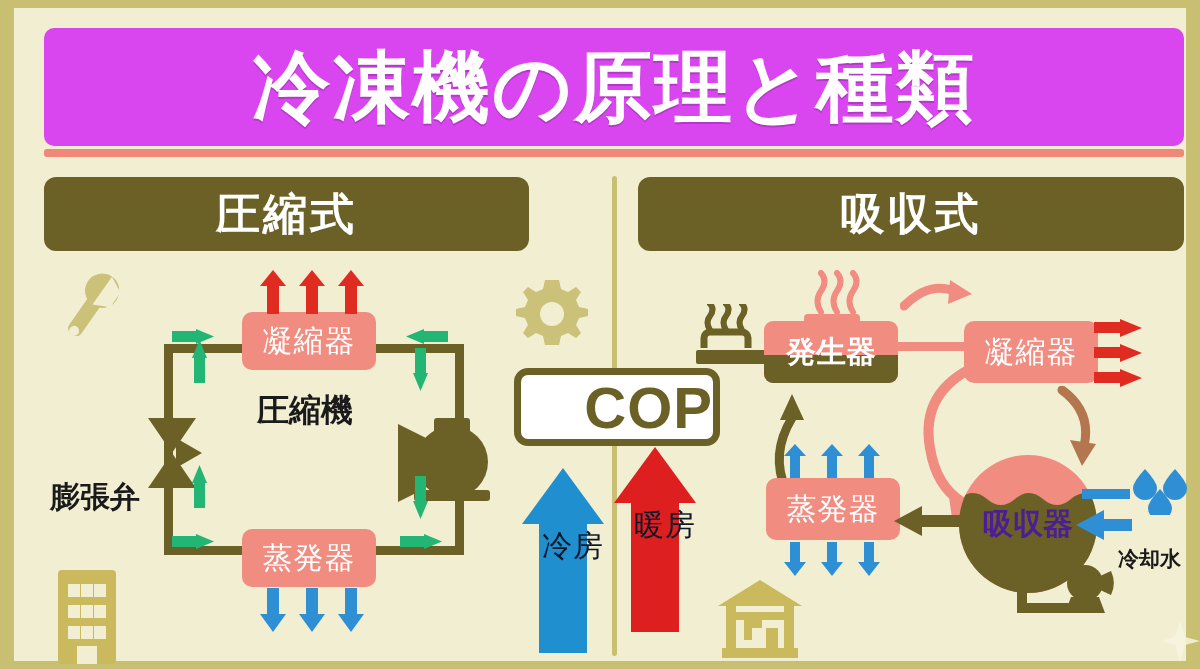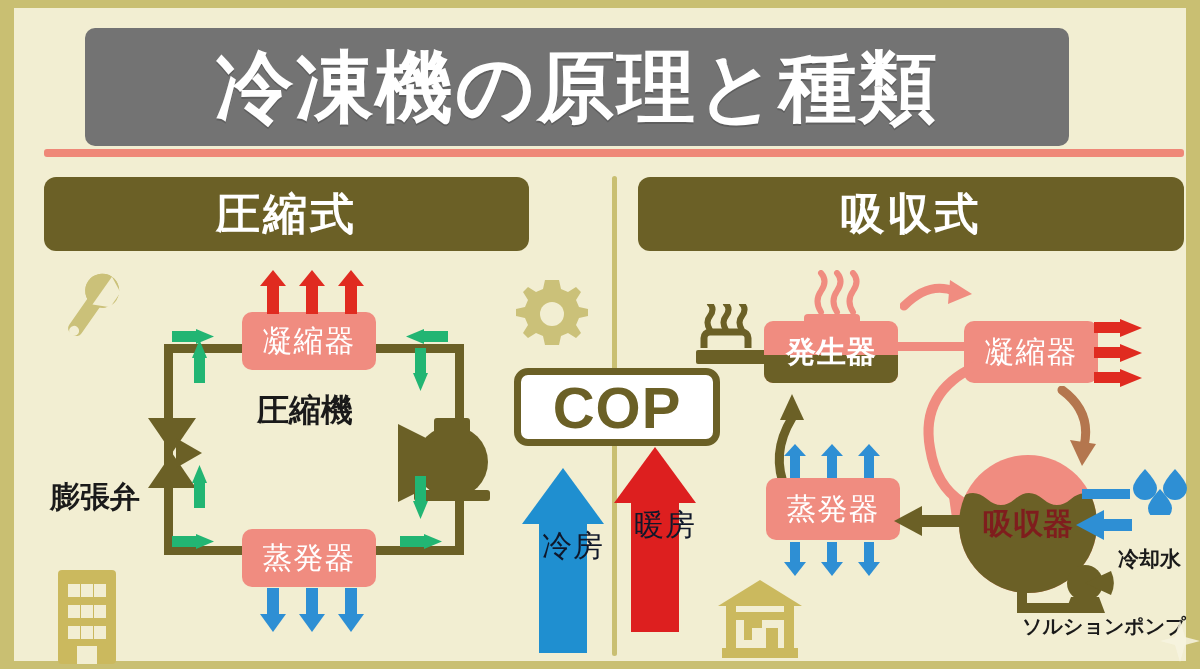--- a/index.html
+++ b/index.html
@@ -14,23 +14,23 @@
   
   #panel {
     position: absolute; left: 14px; top: 8px;
     width: 1172px; height: 653px;
     background: #f2eed2;
   }
 
   
   #title-bar {
     position: absolute; left: 30px; top: 20px;
-    width: 984px; height: 118px;
-    background: #737373; border-radius: 10px;
-    display: flex; align-items: center; justify-content: center; margin-left: 41px;
+    width: 1140px; height: 118px;
+    background: #d946ef; border-radius: 10px;
+    display: flex; align-items: center; justify-content: center;
   }
   #title-text {
     color: #ffffff; font-size: 78px; font-weight: bold;
     letter-spacing: 2px; line-height: 1;
     text-shadow: 0 2px 0 rgba(0,0,0,.18);
   }
   #title-rule {
     position: absolute; left: 30px; top: 141px;
     width: 1140px; height: 8px; background: #ef8878; border-radius: 3px;
   }
@@ -67,21 +67,21 @@
   }
 
   
   .pipe { position: absolute; background: #6b6026; }
 
   
   #cop-box {
     position: absolute; left: 500px; top: 360px;
     width: 206px; height: 78px;
     background: #ffffff; border: 7px solid #6b6026; border-radius: 14px;
-    display: flex; align-items: center; justify-content: center;
+    display: flex; align-items: center; justify-content: flex-end;
   }
   #cop-text { color: #6b6026; font-size: 58px; font-weight: bold; letter-spacing: 1px; }
 
   
   .bigarrow { position: absolute; width: 82px; height: 185px; }
   .bigarrow .shaft {
     position: absolute; left: 17px; top: 56px; width: 48px; height: 129px;
   }
   .bigarrow .head {
     position: absolute; left: 0; top: 0; width: 0; height: 0;
@@ -335,21 +335,21 @@
         <rect x="80" y="0" width="10" height="22"></rect>
           <polygon points="74,20 96,20 85,34"></polygon>
       </g>
     </svg>
 
     <div class="abs" style="left:945px; top:447px; width:138px; height:138px; border-radius:50%; overflow:hidden; background:#f08c80;">
       <svg width="138" height="138" viewBox="0 0 138 138" style="position:absolute; left:0; top:0;">
         <path d="M0 44 q14 -12 28 0 q14 12 28 0 q14 -12 28 0 q14 12 28 0 q14 -12 26 2 L138 138 L0 138 Z" fill="#6b6026"></path>
       </svg>
       <div class="abs" style="left:0; top:0; width:138px; height:138px; display:flex; align-items:center; justify-content:center;
-                  color:#7f1d1d; font-size:30px; font-weight:bold;">吸収器</div>
+                  color:#4c1d95; font-size:30px; font-weight:bold;">吸収器</div>
     </div>
 
     <svg class="deco" style="left:880px; top:498px;" width="76" height="30" viewBox="0 0 76 30">
       <rect x="24" y="9" width="52" height="12" fill="#6b6026"></rect>
       <polygon points="28,0 28,30 0,15" fill="#6b6026"></polygon>
     </svg>
 
     <div class="abs" style="left:1068px; top:481px; width:48px; height:10px; background:#2e8fd4;"></div>
     <svg class="deco" style="left:1062px; top:502px;" width="56" height="30" viewBox="0 0 56 30">
       <rect x="24" y="9" width="32" height="12" fill="#2e8fd4"></rect>
@@ -366,21 +366,20 @@
 
     <div class="abs" style="left:1003px; top:575px; width:10px; height:28px; background:#6b6026;"></div>
     <div class="abs" style="left:1003px; top:595px; width:58px; height:10px; background:#6b6026;"></div>
     <svg class="deco" style="left:1045px; top:555px;" width="60" height="52" viewBox="0 0 60 52">
       <g fill="#6b6026">
         <circle cx="26" cy="20" r="18"></circle>
         <path d="M26 20 L52 8 a28 28 0 0 1 0 24 z"></path>
         <polygon points="12,34 40,34 46,50 6,50"></polygon>
       </g>
     </svg>
-    <div class="lbl-dark" style="left:1008px; top:605px; font-size:20px;">ソルションポンプ</div>
 
     <svg class="deco" style="left:700px; top:568px;" width="92" height="86" viewBox="0 0 92 86">
       <g fill="#cbb95e">
         <polygon points="46,4 88,30 4,30"></polygon>
         <rect x="12" y="30" width="10" height="48"></rect>
         <rect x="70" y="30" width="10" height="48"></rect>
         <rect x="8" y="72" width="76" height="10"></rect>
         <rect x="22" y="36" width="48" height="8"></rect>
         <rect x="30" y="44" width="8" height="20"></rect>
         <rect x="38" y="44" width="10" height="8"></rect>

